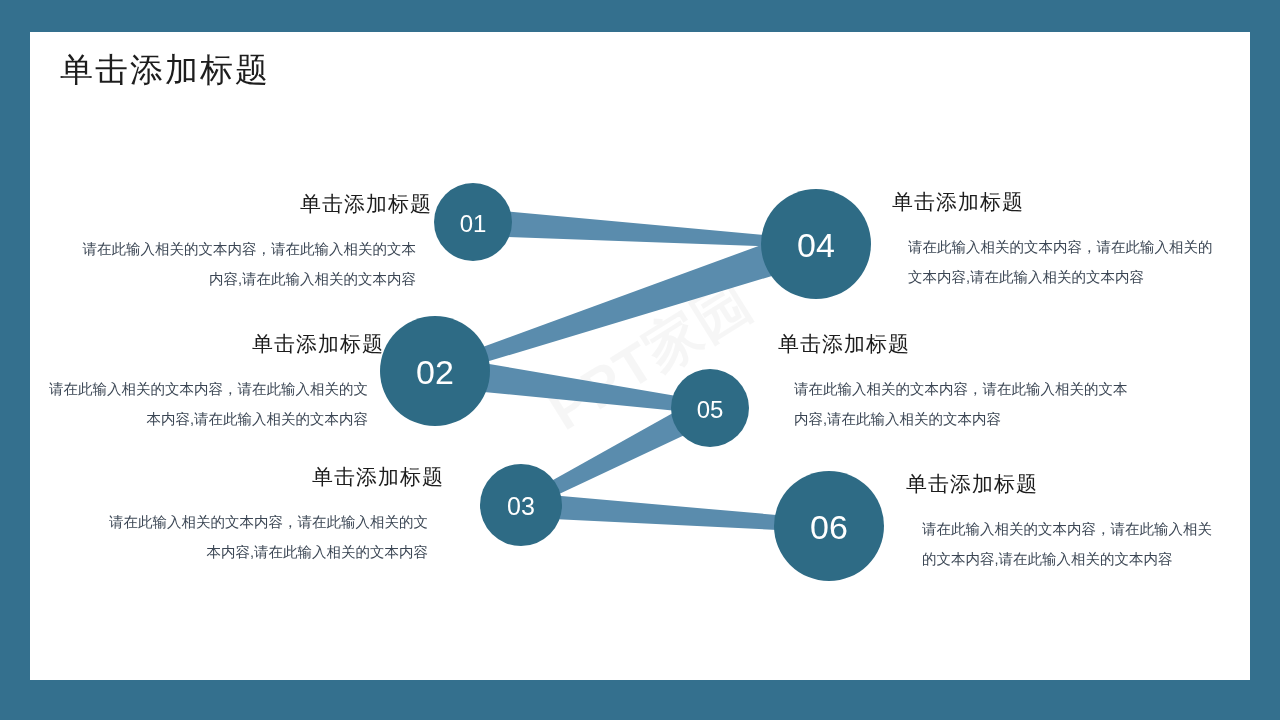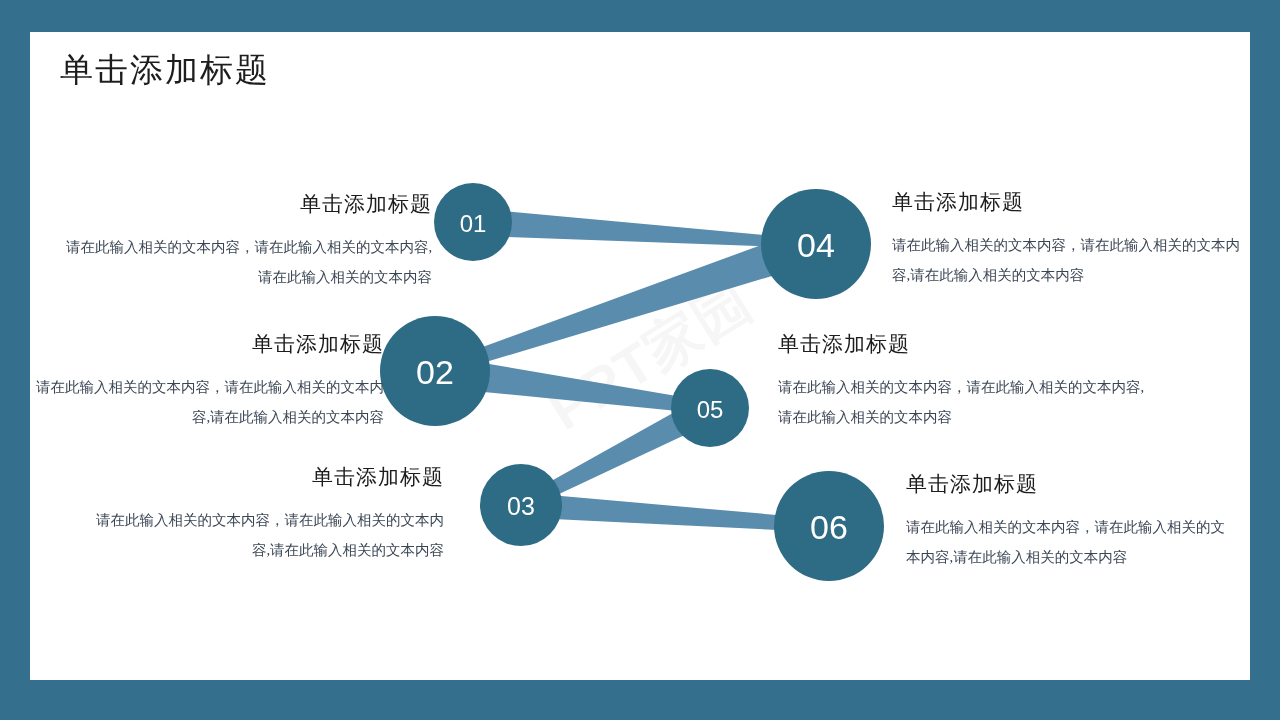--- a/index.html
+++ b/index.html
@@ -33,23 +33,23 @@
   .block{position:absolute;}
   .block .bt{
     font-size:21px;color:#1d1d1d;
     font-family:"Liberation Serif","DejaVu Serif",serif;
     letter-spacing:1px;
     margin:0 0 14px 0;
     white-space:nowrap;
   }
   .block .bb{
     font-size:14.5px;color:#3b4654;
-    font-family:Liberation Serif, serif;
+    font-family:Liberation Sans, sans-serif;
     line-height:30px;
-    margin:0;
+    margin:16px;
   }
   .block.right{text-align:left;}
   .block.left{text-align:right;}
   
   #block-01{left:60px;  top:190px; width:372px;}
   #block-02{left:24px;  top:330px; width:360px;}
   #block-03{left:92px;  top:463px; width:352px;}
   #block-04{left:892px; top:188px; width:348px;}
   #block-05{left:778px; top:330px; width:372px;}
   #block-06{left:906px; top:470px; width:330px;}

